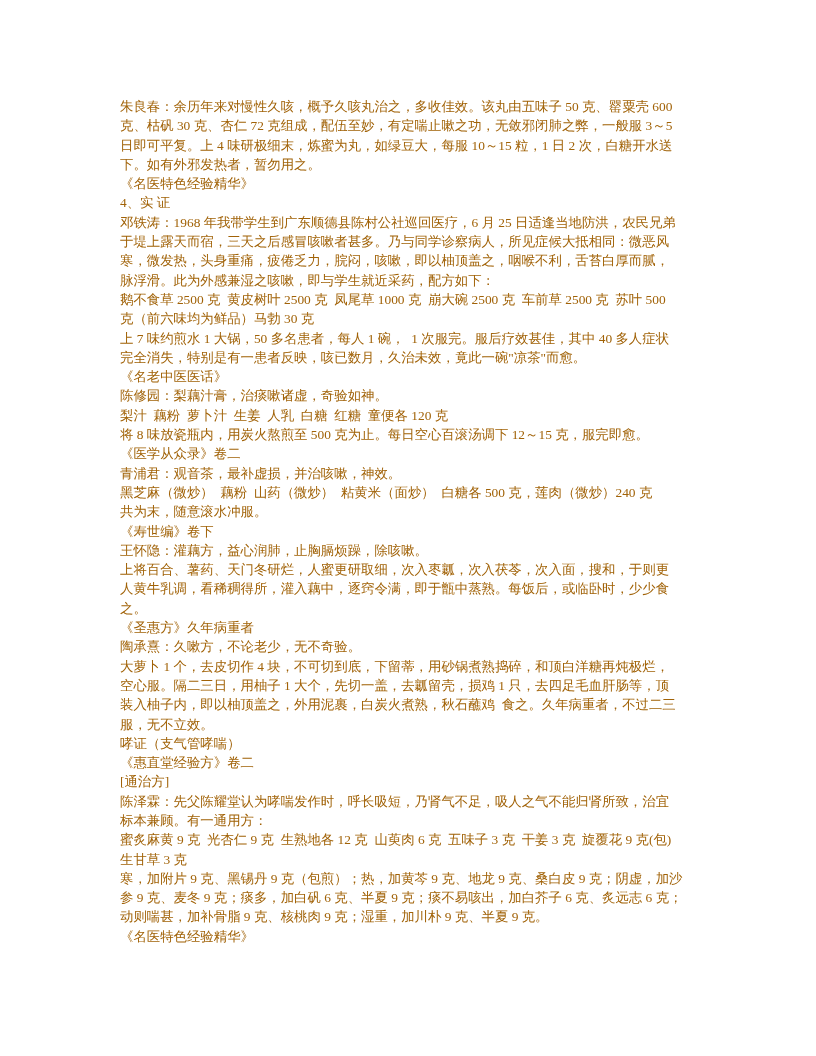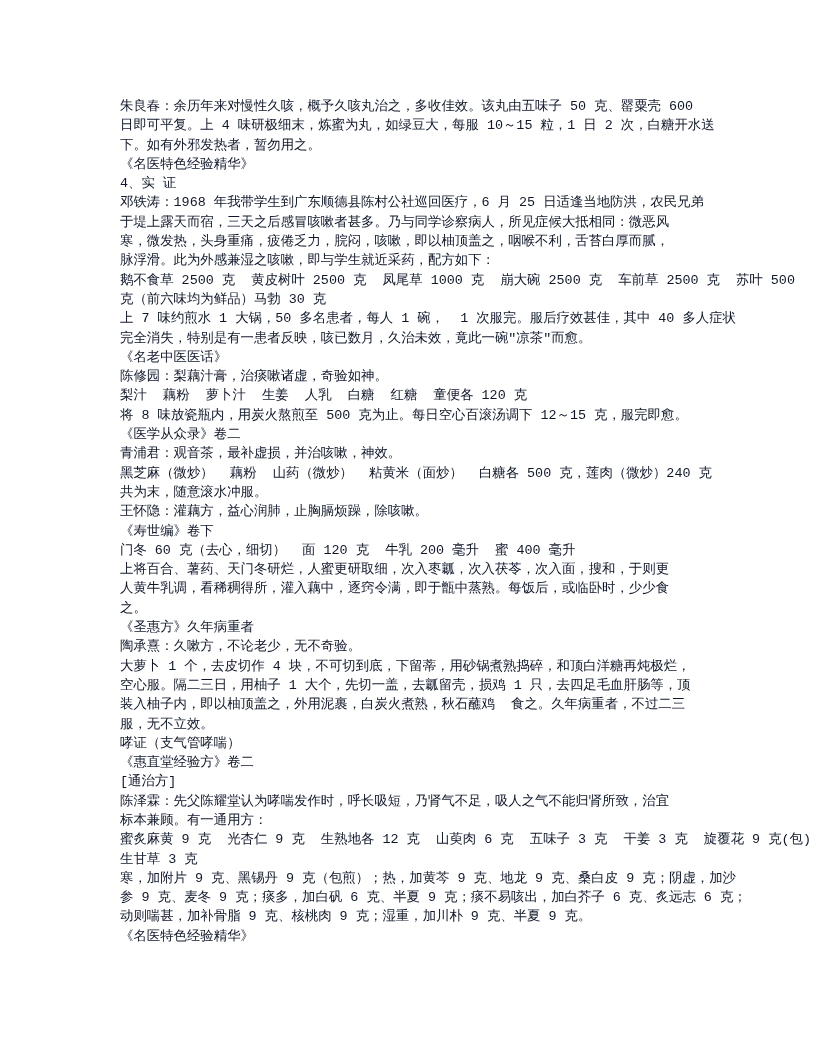--- a/index.html
+++ b/index.html
@@ -11,60 +11,60 @@
       width: 816px;
       height: 1056px;
       position: relative;
       overflow: hidden;
     }
     .page {
       position: absolute;
       left: 120px;
       top: 97px;
       width: 580px;
-      font-family: Liberation Mono, monospace;
+      font-family: Liberation Serif, serif;
       font-size: 13.4px;
       line-height: 19.3px;
-      color: #0f172a;
+      color: #a16207;
     }
     .line {
       white-space: pre;
       display: block;
       height: 19.3px;
       overflow: visible;
     }
   </style>
 </head>
 <body>
 
 <div class="page">
   <span class="line">朱良春：余历年来对慢性久咳，概予久咳丸治之，多收佳效。该丸由五味子 50 克、罂粟壳 600</span>
+  <span class="line">克、枯矾 30 克、杏仁 72 克组成，配伍至妙，有定喘止嗽之功，无敛邪闭肺之弊，一般服 3～5</span>
   <span class="line">日即可平复。上 4 味研极细末，炼蜜为丸，如绿豆大，每服 10～15 粒，1 日 2 次，白糖开水送</span>
   <span class="line">下。如有外邪发热者，暂勿用之。</span>
   <span class="line">《名医特色经验精华》</span>
   <span class="line">4、实 证</span>
   <span class="line">邓铁涛：1968 年我带学生到广东顺德县陈村公社巡回医疗，6 月 25 日适逢当地防洪，农民兄弟</span>
   <span class="line">于堤上露天而宿，三天之后感冒咳嗽者甚多。乃与同学诊察病人，所见症候大抵相同：微恶风</span>
   <span class="line">寒，微发热，头身重痛，疲倦乏力，脘闷，咳嗽，即以柚顶盖之，咽喉不利，舌苔白厚而腻，</span>
   <span class="line">脉浮滑。此为外感兼湿之咳嗽，即与学生就近采药，配方如下：</span>
   <span class="line">鹅不食草 2500 克  黄皮树叶 2500 克  凤尾草 1000 克  崩大碗 2500 克  车前草 2500 克  苏叶 500</span>
   <span class="line">克（前六味均为鲜品）马勃 30 克</span>
   <span class="line">上 7 味约煎水 1 大锅，50 多名患者，每人 1 碗，  1 次服完。服后疗效甚佳，其中 40 多人症状</span>
   <span class="line">完全消失，特别是有一患者反映，咳已数月，久治未效，竟此一碗"凉茶"而愈。</span>
   <span class="line">《名老中医医话》</span>
   <span class="line">陈修园：梨藕汁膏，治痰嗽诸虚，奇验如神。</span>
   <span class="line">梨汁  藕粉  萝卜汁  生姜  人乳  白糖  红糖  童便各 120 克</span>
   <span class="line">将 8 味放瓷瓶内，用炭火熬煎至 500 克为止。每日空心百滚汤调下 12～15 克，服完即愈。</span>
   <span class="line">《医学从众录》卷二</span>
   <span class="line">青浦君：观音茶，最补虚损，并治咳嗽，神效。</span>
   <span class="line">黑芝麻（微炒）  藕粉  山药（微炒）  粘黄米（面炒）  白糖各 500 克，莲肉（微炒）240 克</span>
   <span class="line">共为末，随意滚水冲服。</span>
+  <span class="line">《寿世编》卷下</span>
   <span class="line">王怀隐：灌藕方，益心润肺，止胸膈烦躁，除咳嗽。</span>
-  <span class="line">《寿世编》卷下</span>
-  <span class="line">门冬 60 克（去心，细切）  面 120 克  牛乳 200 毫升  蜜 400 毫升</span>
   <span class="line">上将百合、薯药、天门冬研烂，人蜜更研取细，次入枣瓤，次入茯苓，次入面，搜和，于则更</span>
   <span class="line">人黄牛乳调，看稀稠得所，灌入藕中，逐窍令满，即于甑中蒸熟。每饭后，或临卧时，少少食</span>
   <span class="line">之。</span>
   <span class="line">《圣惠方》久年病重者</span>
   <span class="line">陶承熹：久嗽方，不论老少，无不奇验。</span>
   <span class="line">大萝卜 1 个，去皮切作 4 块，不可切到底，下留蒂，用砂锅煮熟捣碎，和顶白洋糖再炖极烂，</span>
   <span class="line">空心服。隔二三日，用柚子 1 大个，先切一盖，去瓤留壳，损鸡 1 只，去四足毛血肝肠等，顶</span>
   <span class="line">装入柚子内，即以柚顶盖之，外用泥裹，白炭火煮熟，秋石蘸鸡  食之。久年病重者，不过二三</span>
   <span class="line">服，无不立效。</span>
   <span class="line">哮证（支气管哮喘）</span>

